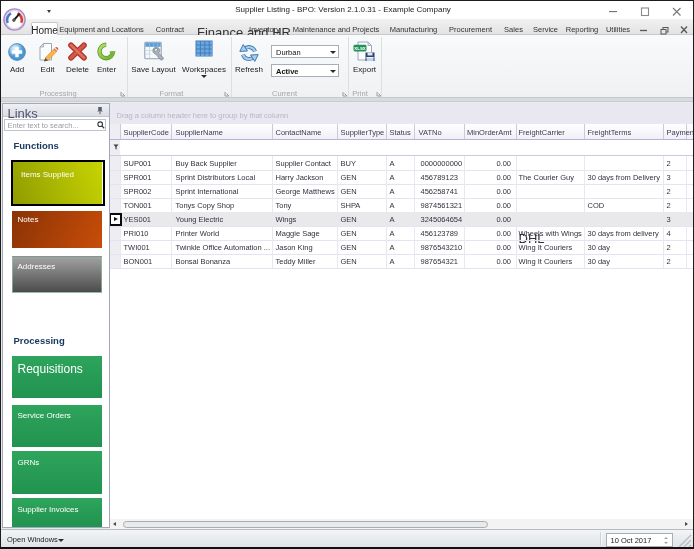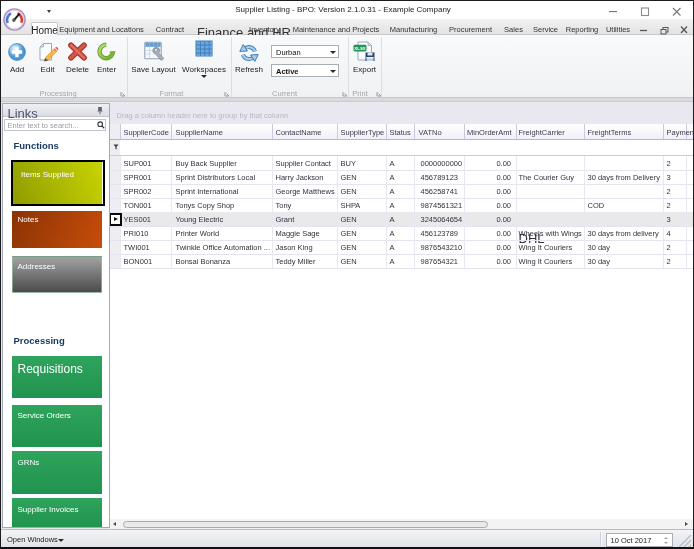--- a/index.html
+++ b/index.html
@@ -336,21 +336,21 @@
     <div class="vline" style="left:386px;top:212px;height:14px;background:#eae7f2;"></div>
     <div class="vline" style="left:414px;top:212px;height:14px;background:#eae7f2;"></div>
     <div class="vline" style="left:463.5px;top:212px;height:14px;background:#eae7f2;"></div>
     <div class="vline" style="left:515.5px;top:212px;height:14px;background:#eae7f2;"></div>
     <div class="vline" style="left:584px;top:212px;height:14px;background:#eae7f2;"></div>
     <div class="vline" style="left:663px;top:212px;height:14px;background:#eae7f2;"></div>
     <div class="vline" style="left:685.5px;top:212px;height:14px;background:#eae7f2;"></div>
     <div class="hline" style="left:110px;top:225.5px;width:583px;background:#e6e3f0;"></div>
     <div class="t" style="left:123.5px;top:215px;font-size:7.5px;color:#30323e;">YES001</div>
     <div class="t" style="left:175.5px;top:215px;font-size:7.5px;color:#30323e;">Young Electric</div>
-    <div class="t" style="left:275.5px;top:215px;font-size:7.5px;color:#30323e;">Grant</div>
+    <div class="t" style="left:275.5px;top:215px;font-size:7.5px;color:#30323e;">Wings</div>
     <div class="t" style="left:340.5px;top:215px;font-size:7.5px;color:#30323e;">GEN</div>
     <div class="t" style="left:389.5px;top:215px;font-size:7.5px;color:#30323e;">A</div>
     <div class="t" style="left:420.5px;top:215px;font-size:7.5px;color:#30323e;">3245064654</div>
     <div class="t" style="left:440px;top:215px;width:71px;text-align:right;font-size:7.5px;color:#30323e;">0.00</div>
     <div class="t" style="left:666.5px;top:215px;font-size:7.5px;color:#30323e;">3</div>
     <div class="vline" style="left:119.5px;top:226px;height:14px;background:#eae7f2;"></div>
     <div class="vline" style="left:170.5px;top:226px;height:14px;background:#eae7f2;"></div>
     <div class="vline" style="left:272px;top:226px;height:14px;background:#eae7f2;"></div>
     <div class="vline" style="left:337px;top:226px;height:14px;background:#eae7f2;"></div>
     <div class="vline" style="left:386px;top:226px;height:14px;background:#eae7f2;"></div>

